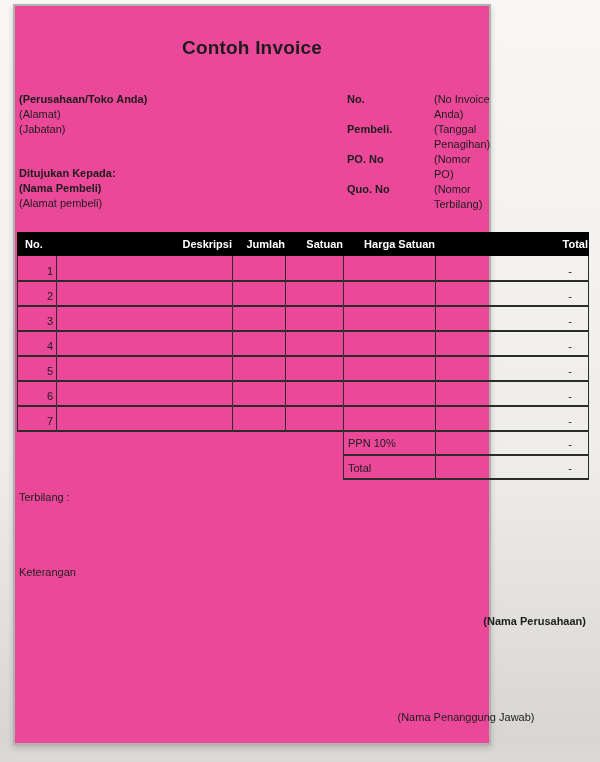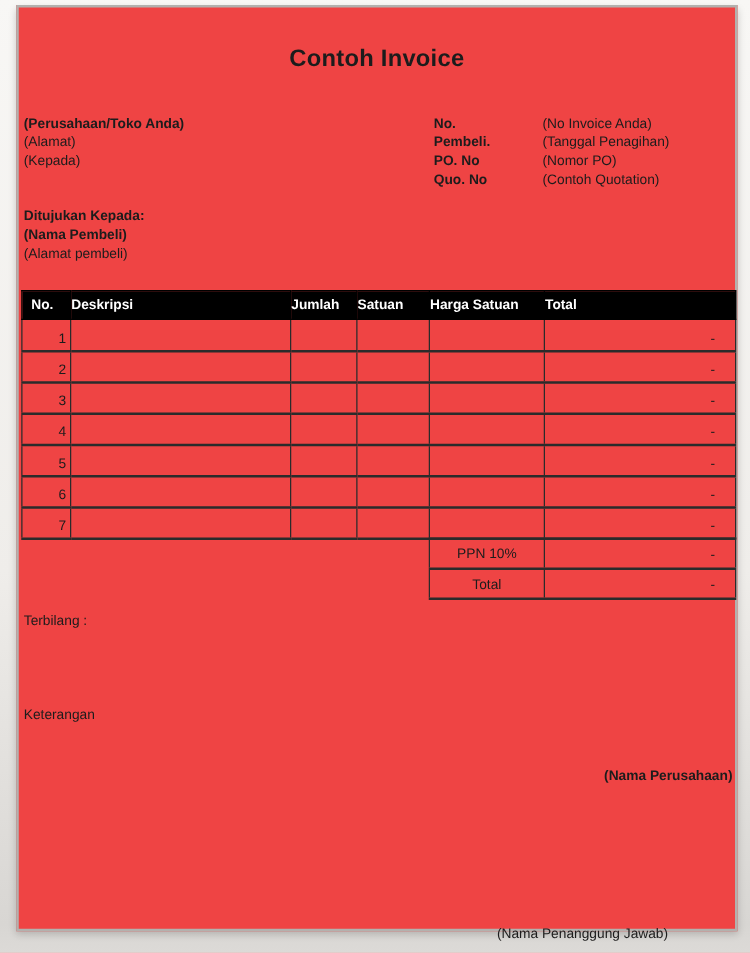--- a/index.html
+++ b/index.html
@@ -6,22 +6,22 @@
   html, body {
     width: 600px; height: 762px;
     overflow: hidden;
     font-family: "Liberation Sans", sans-serif;
     background: linear-gradient(180deg, #f8f7f5 0%, #efedea 60%, #d8d6d3 97%, #dcdad7 100%);
     color: #1c1c1c;
   }
   .page {
     position: absolute;
     left: 13px; top: 4px;
-    width: 577px; height: 741px;
-    background: #ef4444;
+    width: 478px; height: 741px;
+    background: #ec4899;
     border: 2px solid #b3b1ae;
     box-shadow: 0 3px 6px rgba(0,0,0,0.18);
   }
   .doc-title {
     position: absolute;
     left: 0; top: 31px; width: 100%;
     text-align: center;
     font-size: 19px;
     font-weight: bold;
     letter-spacing: 0.2px;
@@ -44,21 +44,21 @@
     border-collapse: collapse;
     table-layout: fixed;
   }
   .inv-table th {
     background: #000000;
     color: #ffffff;
     font-size: 11px;
     font-weight: bold;
     height: 23px;
     border: 1px solid #000;
-    text-align: left;
+    text-align: right;
     padding: 0;
   }
   .inv-table th.col-no { text-align: left; padding-left: 7px; }
   .inv-table td {
     border: 1px solid #2b2b2b;
     border-bottom-width: 2px;
     height: 25px;
     font-size: 11px;
     vertical-align: bottom;
     padding: 0 2px 3px 2px;
@@ -73,58 +73,57 @@
     border-collapse: collapse;
     table-layout: fixed;
   }
   .summary-table td {
     border: 1px solid #2b2b2b;
     border-bottom-width: 2px;
     height: 24px;
     font-size: 11px;
     vertical-align: middle;
     padding: 2px 4px 0 4px;
-    text-align: center;
   }
   .summary-table td.sum-value { text-align: right; padding-right: 16px; vertical-align: bottom; padding-bottom: 4px; }
 
   .terbilang { position: absolute; left: 4px; top: 484px; }
   .keterangan { position: absolute; left: 4px; top: 535px; margin-top: 24px; }
 
   .company-sign {
     position: absolute; left: 331px; top: 608px; width: 240px;
     text-align: right; font-weight: bold;
   }
   .signer-block {
     position: absolute; left: 331px; top: 703px; width: 240px;
-    text-align: center; line-height: 17px; margin-top: 30px;
+    text-align: center; line-height: 17px;
   }
 </style>
 </head>
 <body>
 
 <div class="page">
 
   <div class="doc-title">Contoh Invoice</div>
 
   <div class="seller-block txt">
     <div class="bold">(Perusahaan/Toko Anda)</div>
     <div>(Alamat)</div>
-    <div>(Kepada)</div>
+    <div>(Jabatan)</div>
   </div>
 
   <div class="meta-block txt">
     <div class="bold">No.</div>
     <div>(No Invoice Anda)</div>
     <div class="bold">Pembeli.</div>
     <div>(Tanggal Penagihan)</div>
     <div class="bold">PO. No</div>
     <div>(Nomor PO)</div>
     <div class="bold">Quo. No</div>
-    <div>(Contoh Quotation)</div>
+    <div>(Nomor Terbilang)</div>
   </div>
 
   <div class="buyer-block txt">
     <div class="bold">Ditujukan Kepada:</div>
     <div class="bold">(Nama Pembeli)</div>
     <div>(Alamat pembeli)</div>
   </div>
 
   <table class="inv-table">
     <colgroup>

